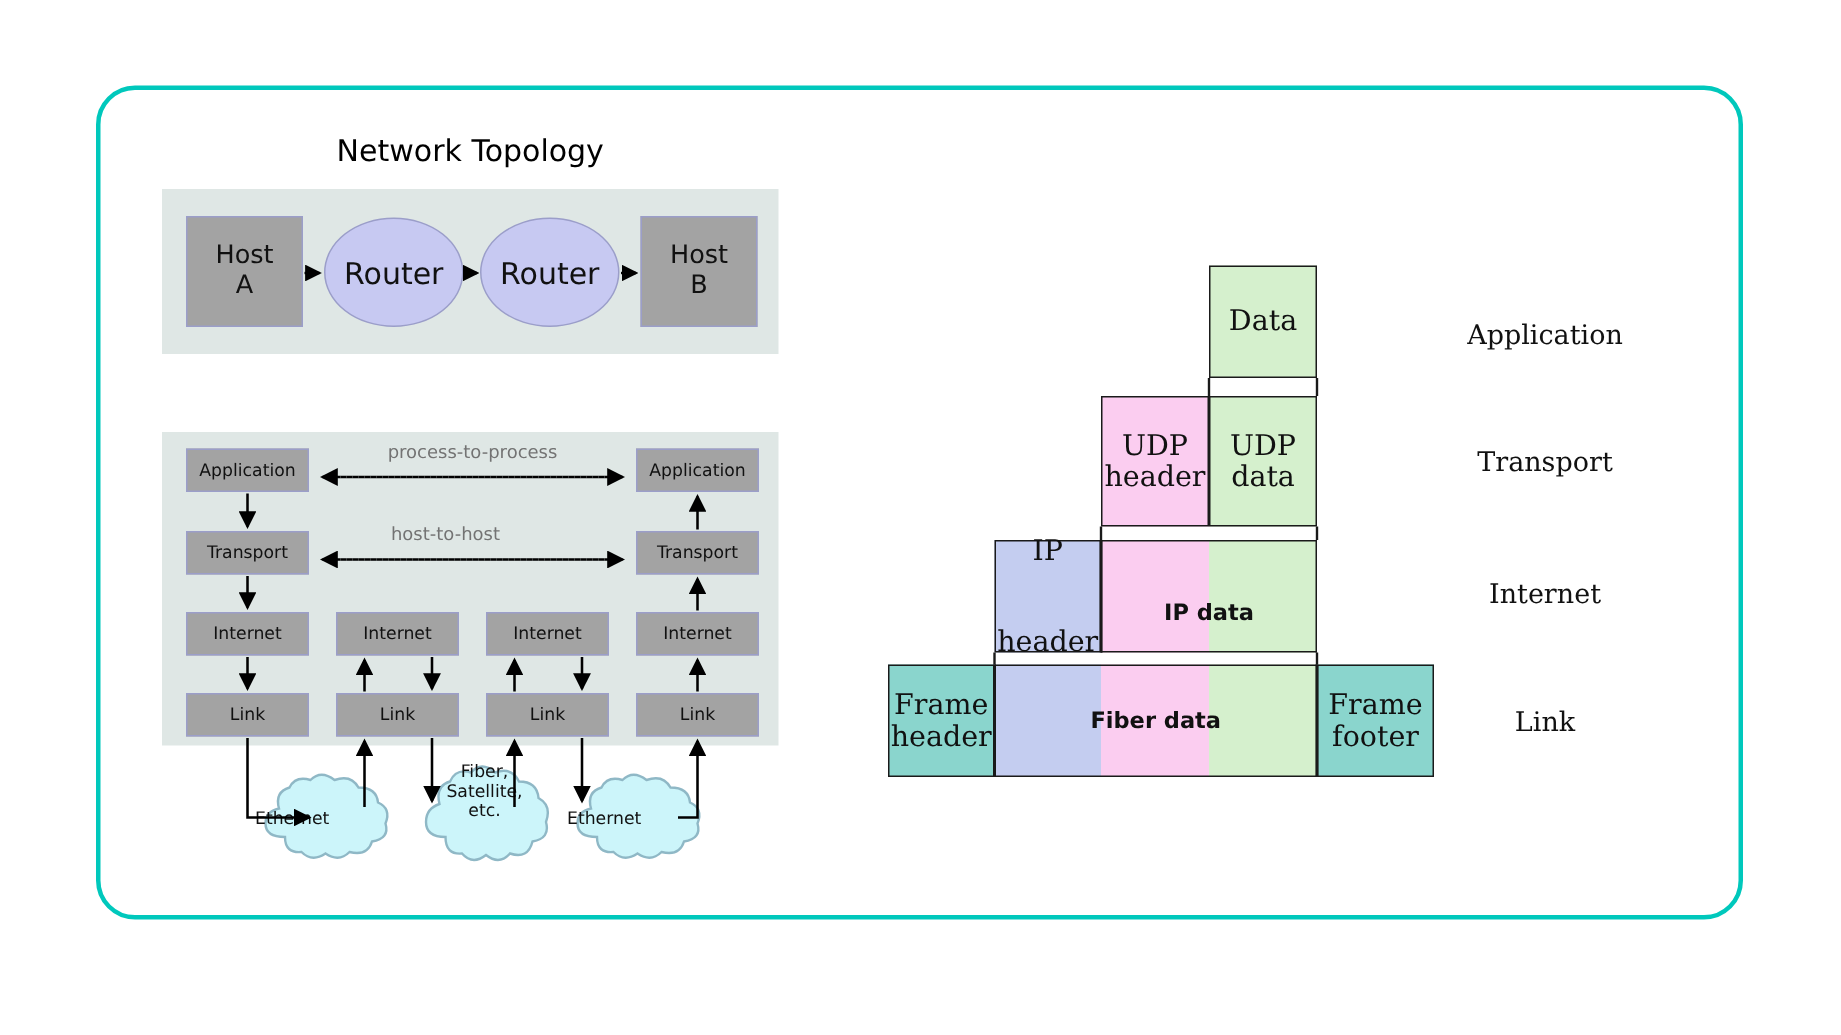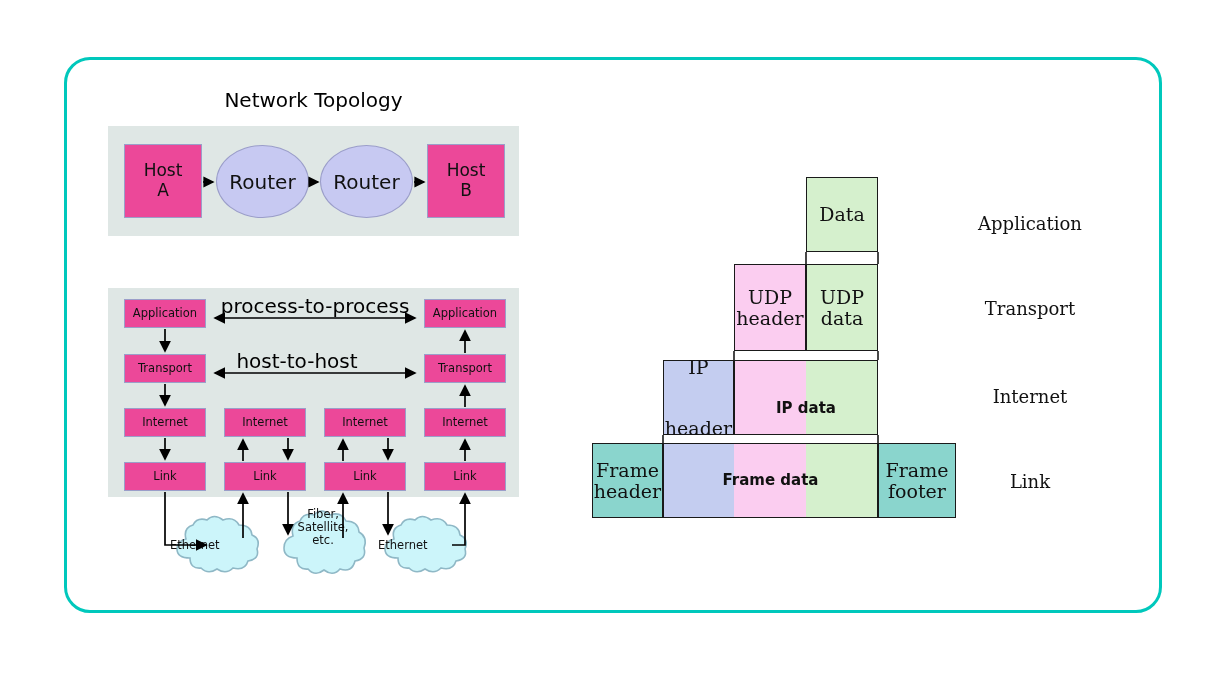--- a/index.html
+++ b/index.html
@@ -16,21 +16,21 @@
   .panel{position:absolute;background:#dfe7e5;}
 
   
   .section-title{
     position:absolute;font-family:"DejaVu Sans", sans-serif;
     font-size:20px;color:#000;white-space:nowrap;text-align:center;
   }
 
   
   .pbox{
-    position:absolute;background:#ec4899;border:1.5px solid #9b9ec9;
+    position:absolute;background:#a3a3a3;border:1.5px solid #9b9ec9;
     box-sizing:border-box;display:flex;align-items:center;justify-content:center;
     text-align:center;color:#111;line-height:1.15;
   }
   .pbox.big{font-size:17px;}
   .pbox.small{font-size:11.5px;}
 
   
   .router{
     position:absolute;background:#c7c9f2;border:1.5px solid #9b9ec9;
     border-radius:50%;box-sizing:border-box;
@@ -47,21 +47,21 @@
     font-size:11.5px;color:#111;text-align:center;line-height:1.12;
     pointer-events:none;
   }
 
   
   #arrow-layer{position:absolute;left:0;top:0;width:1227px;height:690px;
                pointer-events:none;}
 
   
   .flow-label{
-    position:absolute;font-size:20px;color:#000000;white-space:nowrap;
+    position:absolute;font-size:12px;color:#737373;white-space:nowrap;
     text-align:center;
   }
 
   
   .enc{
     position:absolute;box-sizing:border-box;border:1.6px solid #1a1a1a;
     display:flex;align-items:center;justify-content:center;
     text-align:center;line-height:1.08;color:#111;
   }
   .enc.serif{font-family:"DejaVu Serif", serif;font-size:19px;}
@@ -209,21 +209,21 @@
   <span>Frame</span>
   <span>header</span>
 </div>
 <div class="enc nobd" style="left:663px;top:443px;width:71px;height:75px;background:#c4cdf0;
             border-top:1.6px solid #1a1a1a;border-bottom:1.6px solid #1a1a1a;border-left:1.6px solid #1a1a1a;"></div>
 <div class="enc nobd" style="left:734px;top:443px;width:72px;height:75px;background:#fbcdf0;
             border-top:1.6px solid #1a1a1a;border-bottom:1.6px solid #1a1a1a;"></div>
 <div class="enc nobd" style="left:806px;top:443px;width:72px;height:75px;background:#d5f0cd;
             border-top:1.6px solid #1a1a1a;border-bottom:1.6px solid #1a1a1a;border-right:1.6px solid #1a1a1a;"></div>
 <div class="enc sans nobd" style="left:663px;top:443px;width:215px;height:75px;background:transparent;">
-  <span>Frame data</span>
+  <span>Fiber data</span>
 </div>
 <div class="enc serif" style="left:878px;top:443px;width:78px;height:75px;background:#8ad5cd;flex-direction:column;">
   <span>Frame</span>
   <span>footer</span>
 </div>
 
 <div class="layer-label" style="left:960px;top:213px;width:140px;">Application</div>
 <div class="layer-label" style="left:960px;top:298px;width:140px;">Transport</div>
 <div class="layer-label" style="left:960px;top:386px;width:140px;">Internet</div>
 <div class="layer-label" style="left:960px;top:471px;width:140px;">Link</div>

